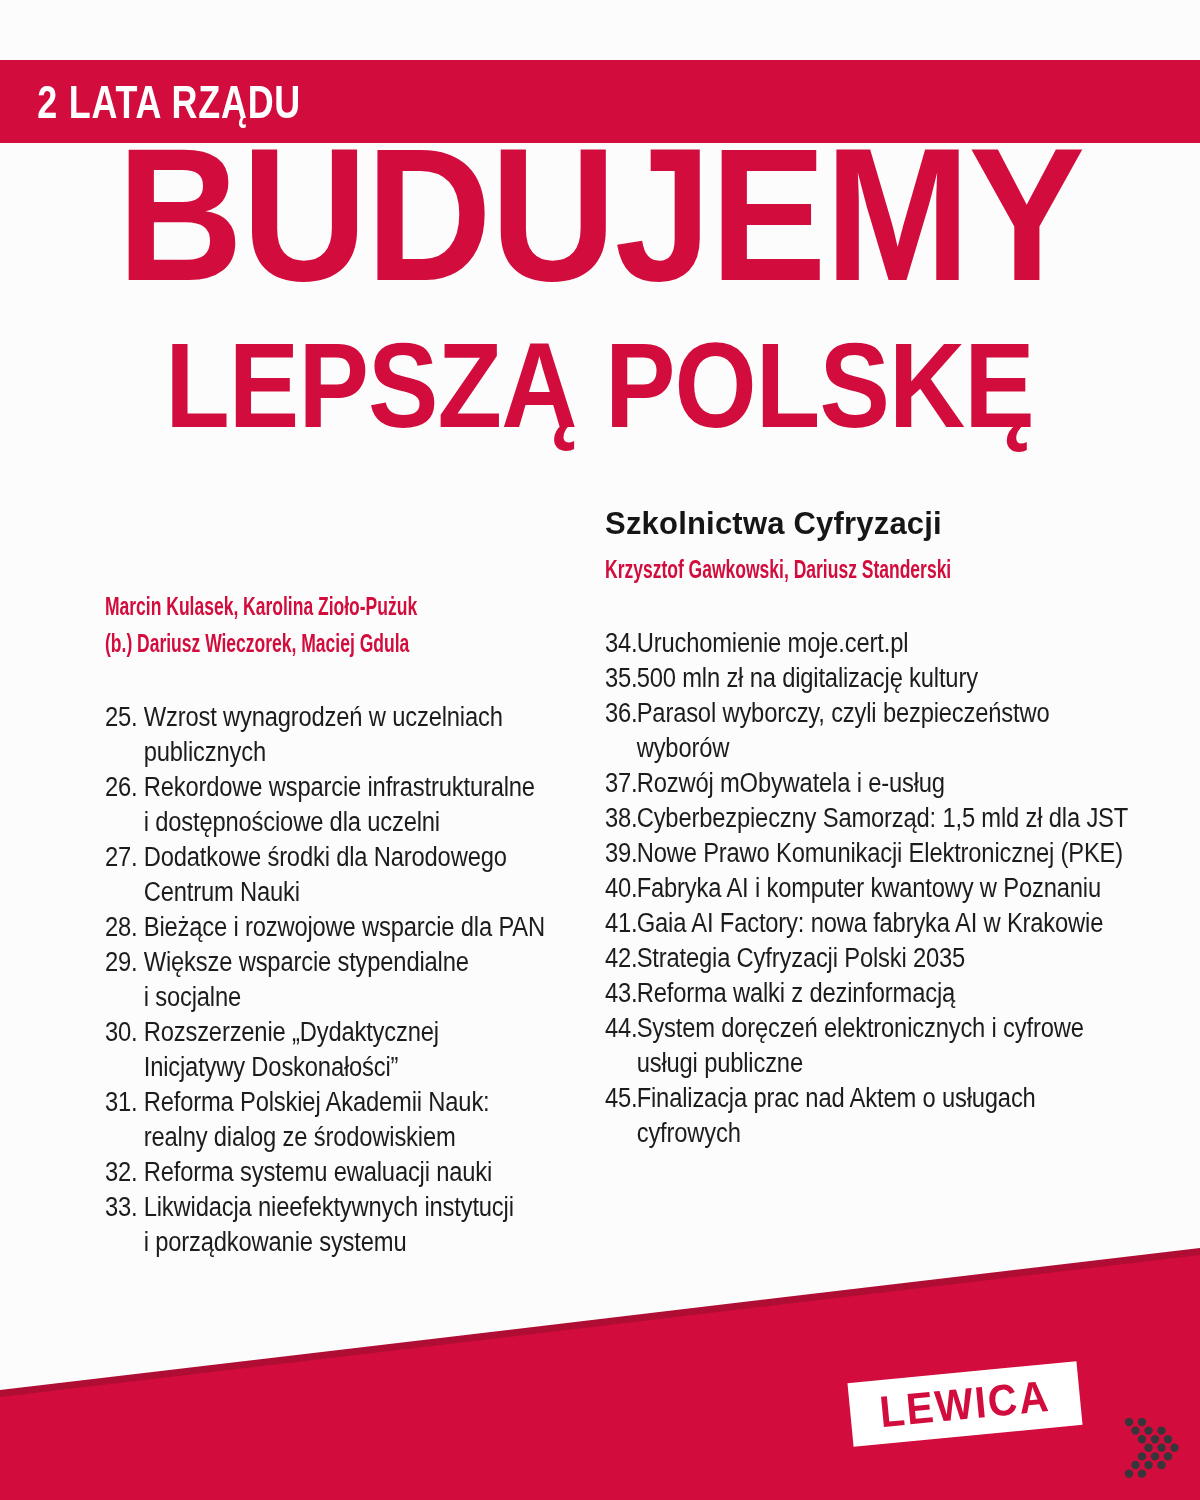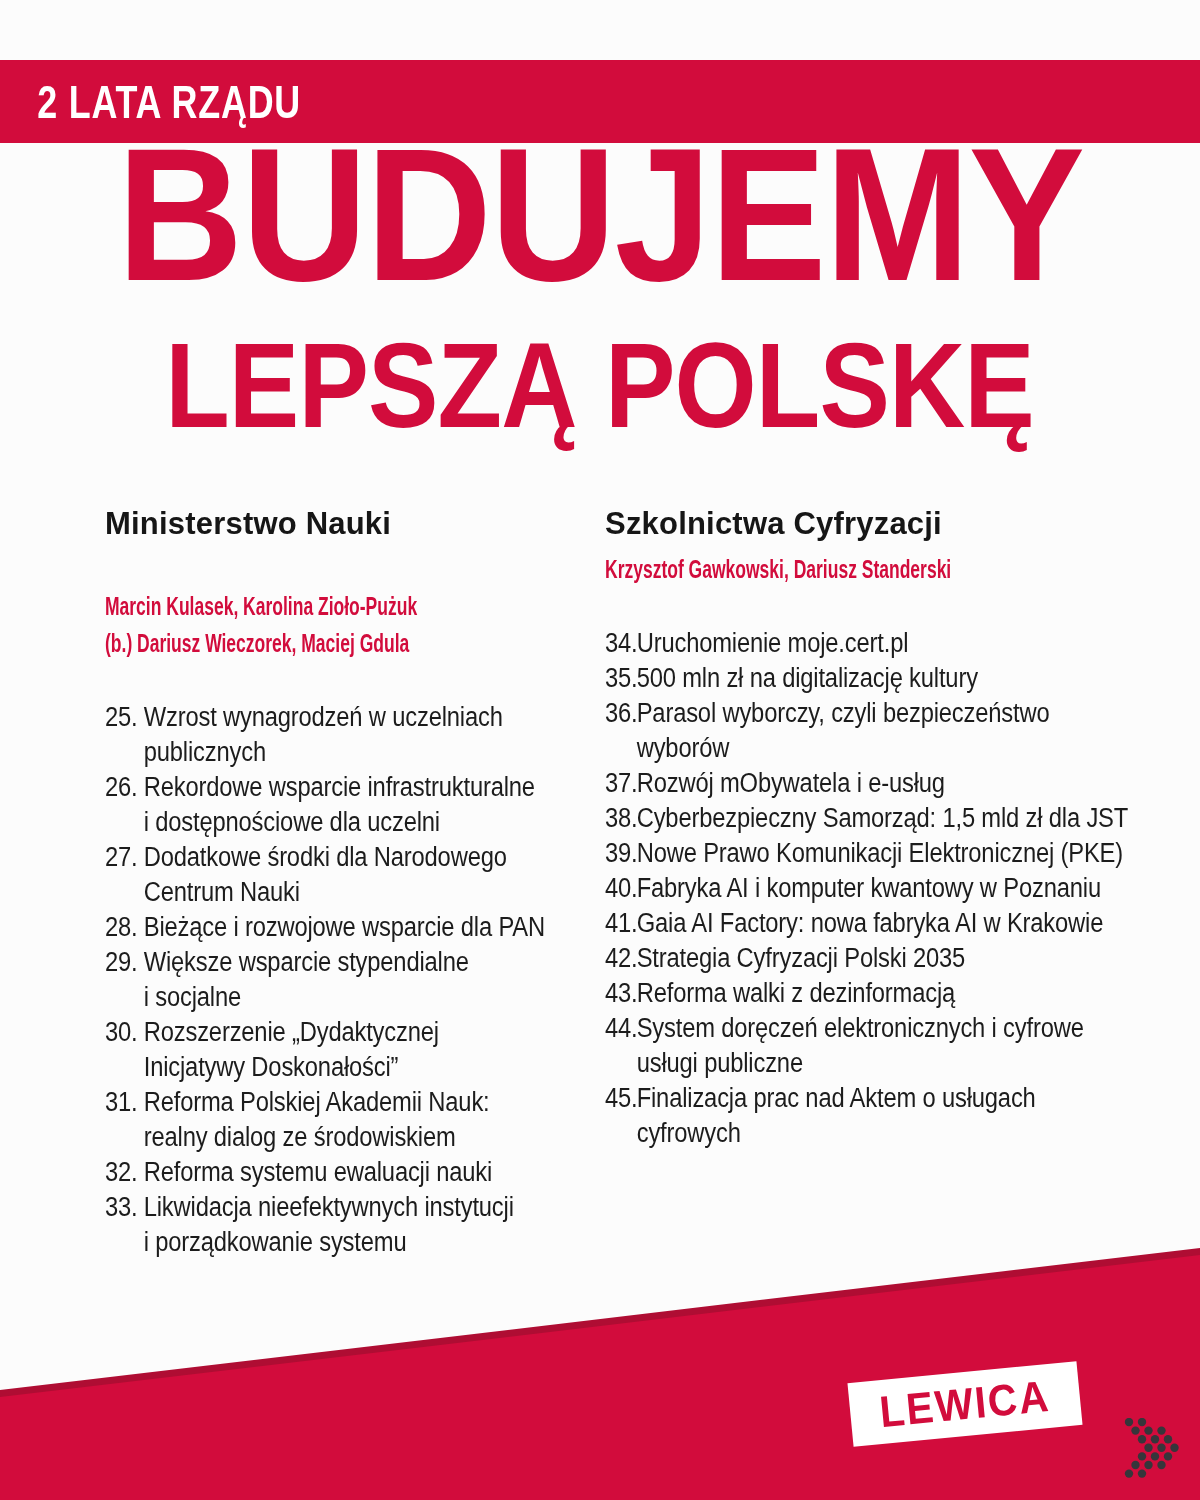--- a/index.html
+++ b/index.html
@@ -93,21 +93,20 @@
 </div>
 
 <div class="title-line title-line1">
   <span class="squeeze">BUDUJEMY</span>
 </div>
 <div class="title-line title-line2">
   <span class="squeeze">LEPSZĄ POLSKĘ</span>
 </div>
 
 <div class="ministry" id="ministry-left">
-  <div>Ministerstwo Nauki</div>
 </div>
 <div class="ministers" id="ministers-left">
   <div>Marcin Kulasek, Karolina Zioło-Pużuk</div>
   <div>(b.) Dariusz Wieczorek, Maciej Gdula</div>
 </div>
 <ol class="list" id="list-left">
     <li>
       <span class="num">25.</span>
       <span class="txt">
         <div>Wzrost wynagrodzeń w uczelniach</div>

